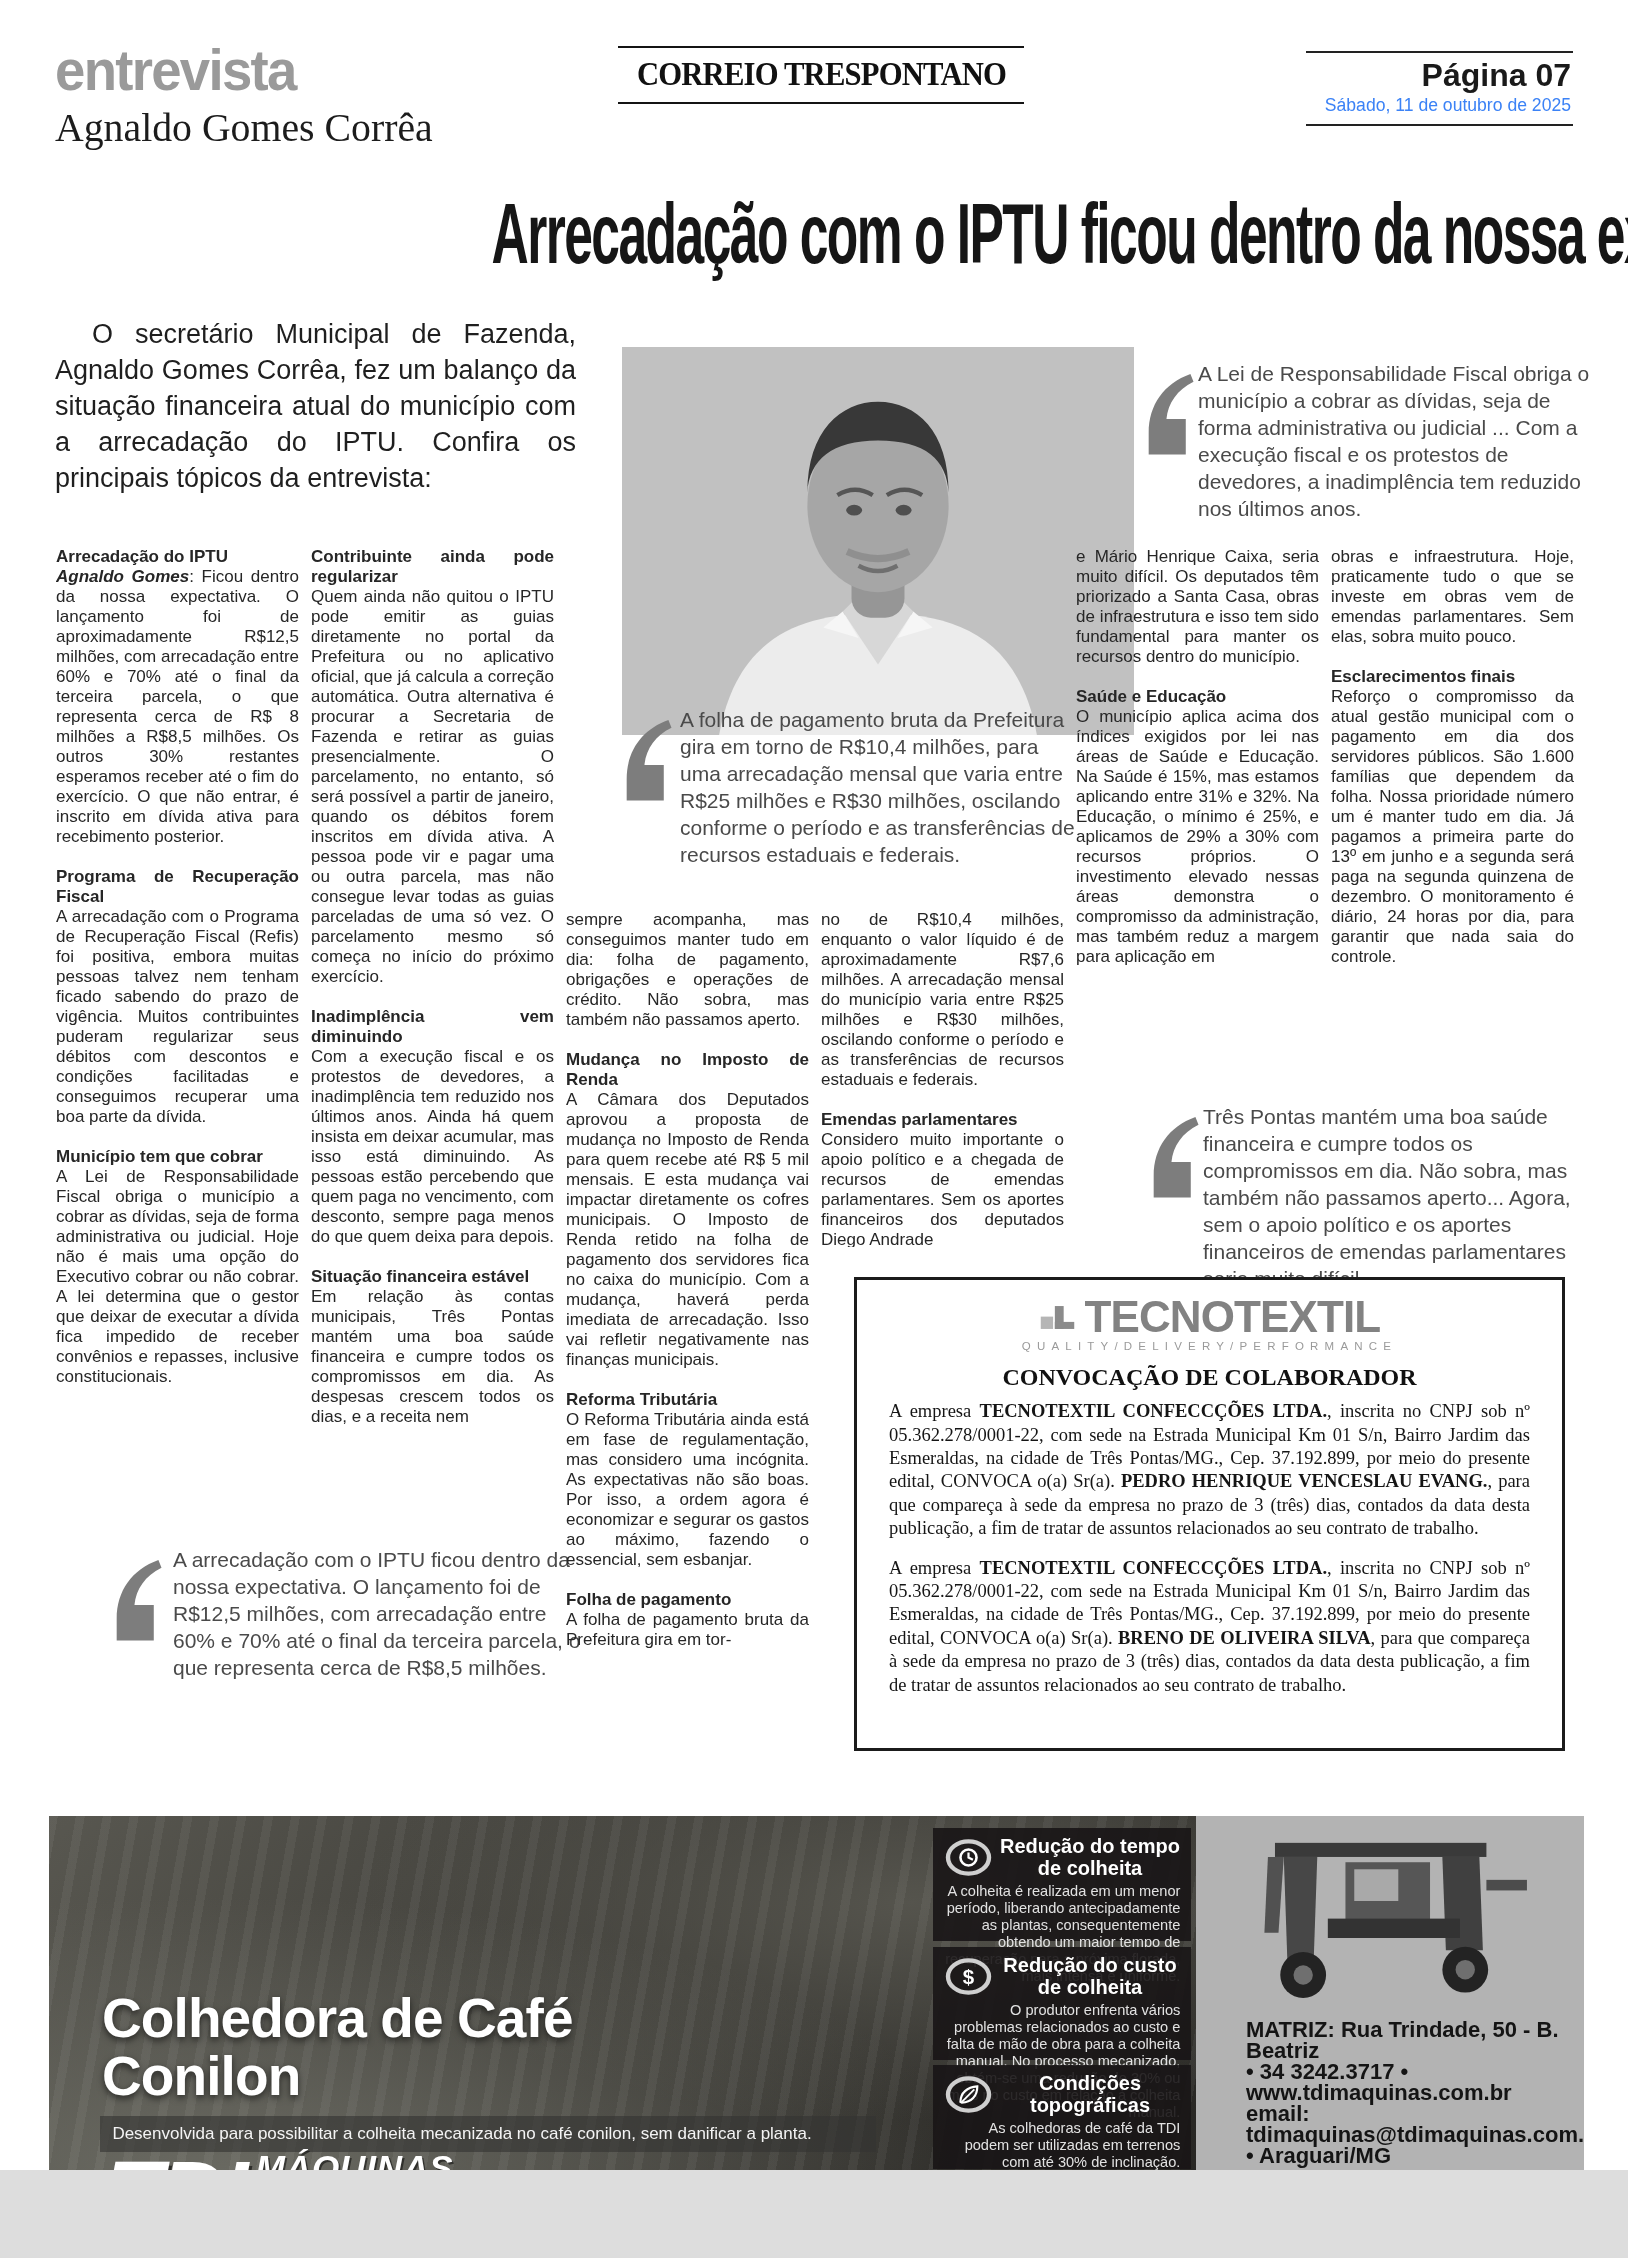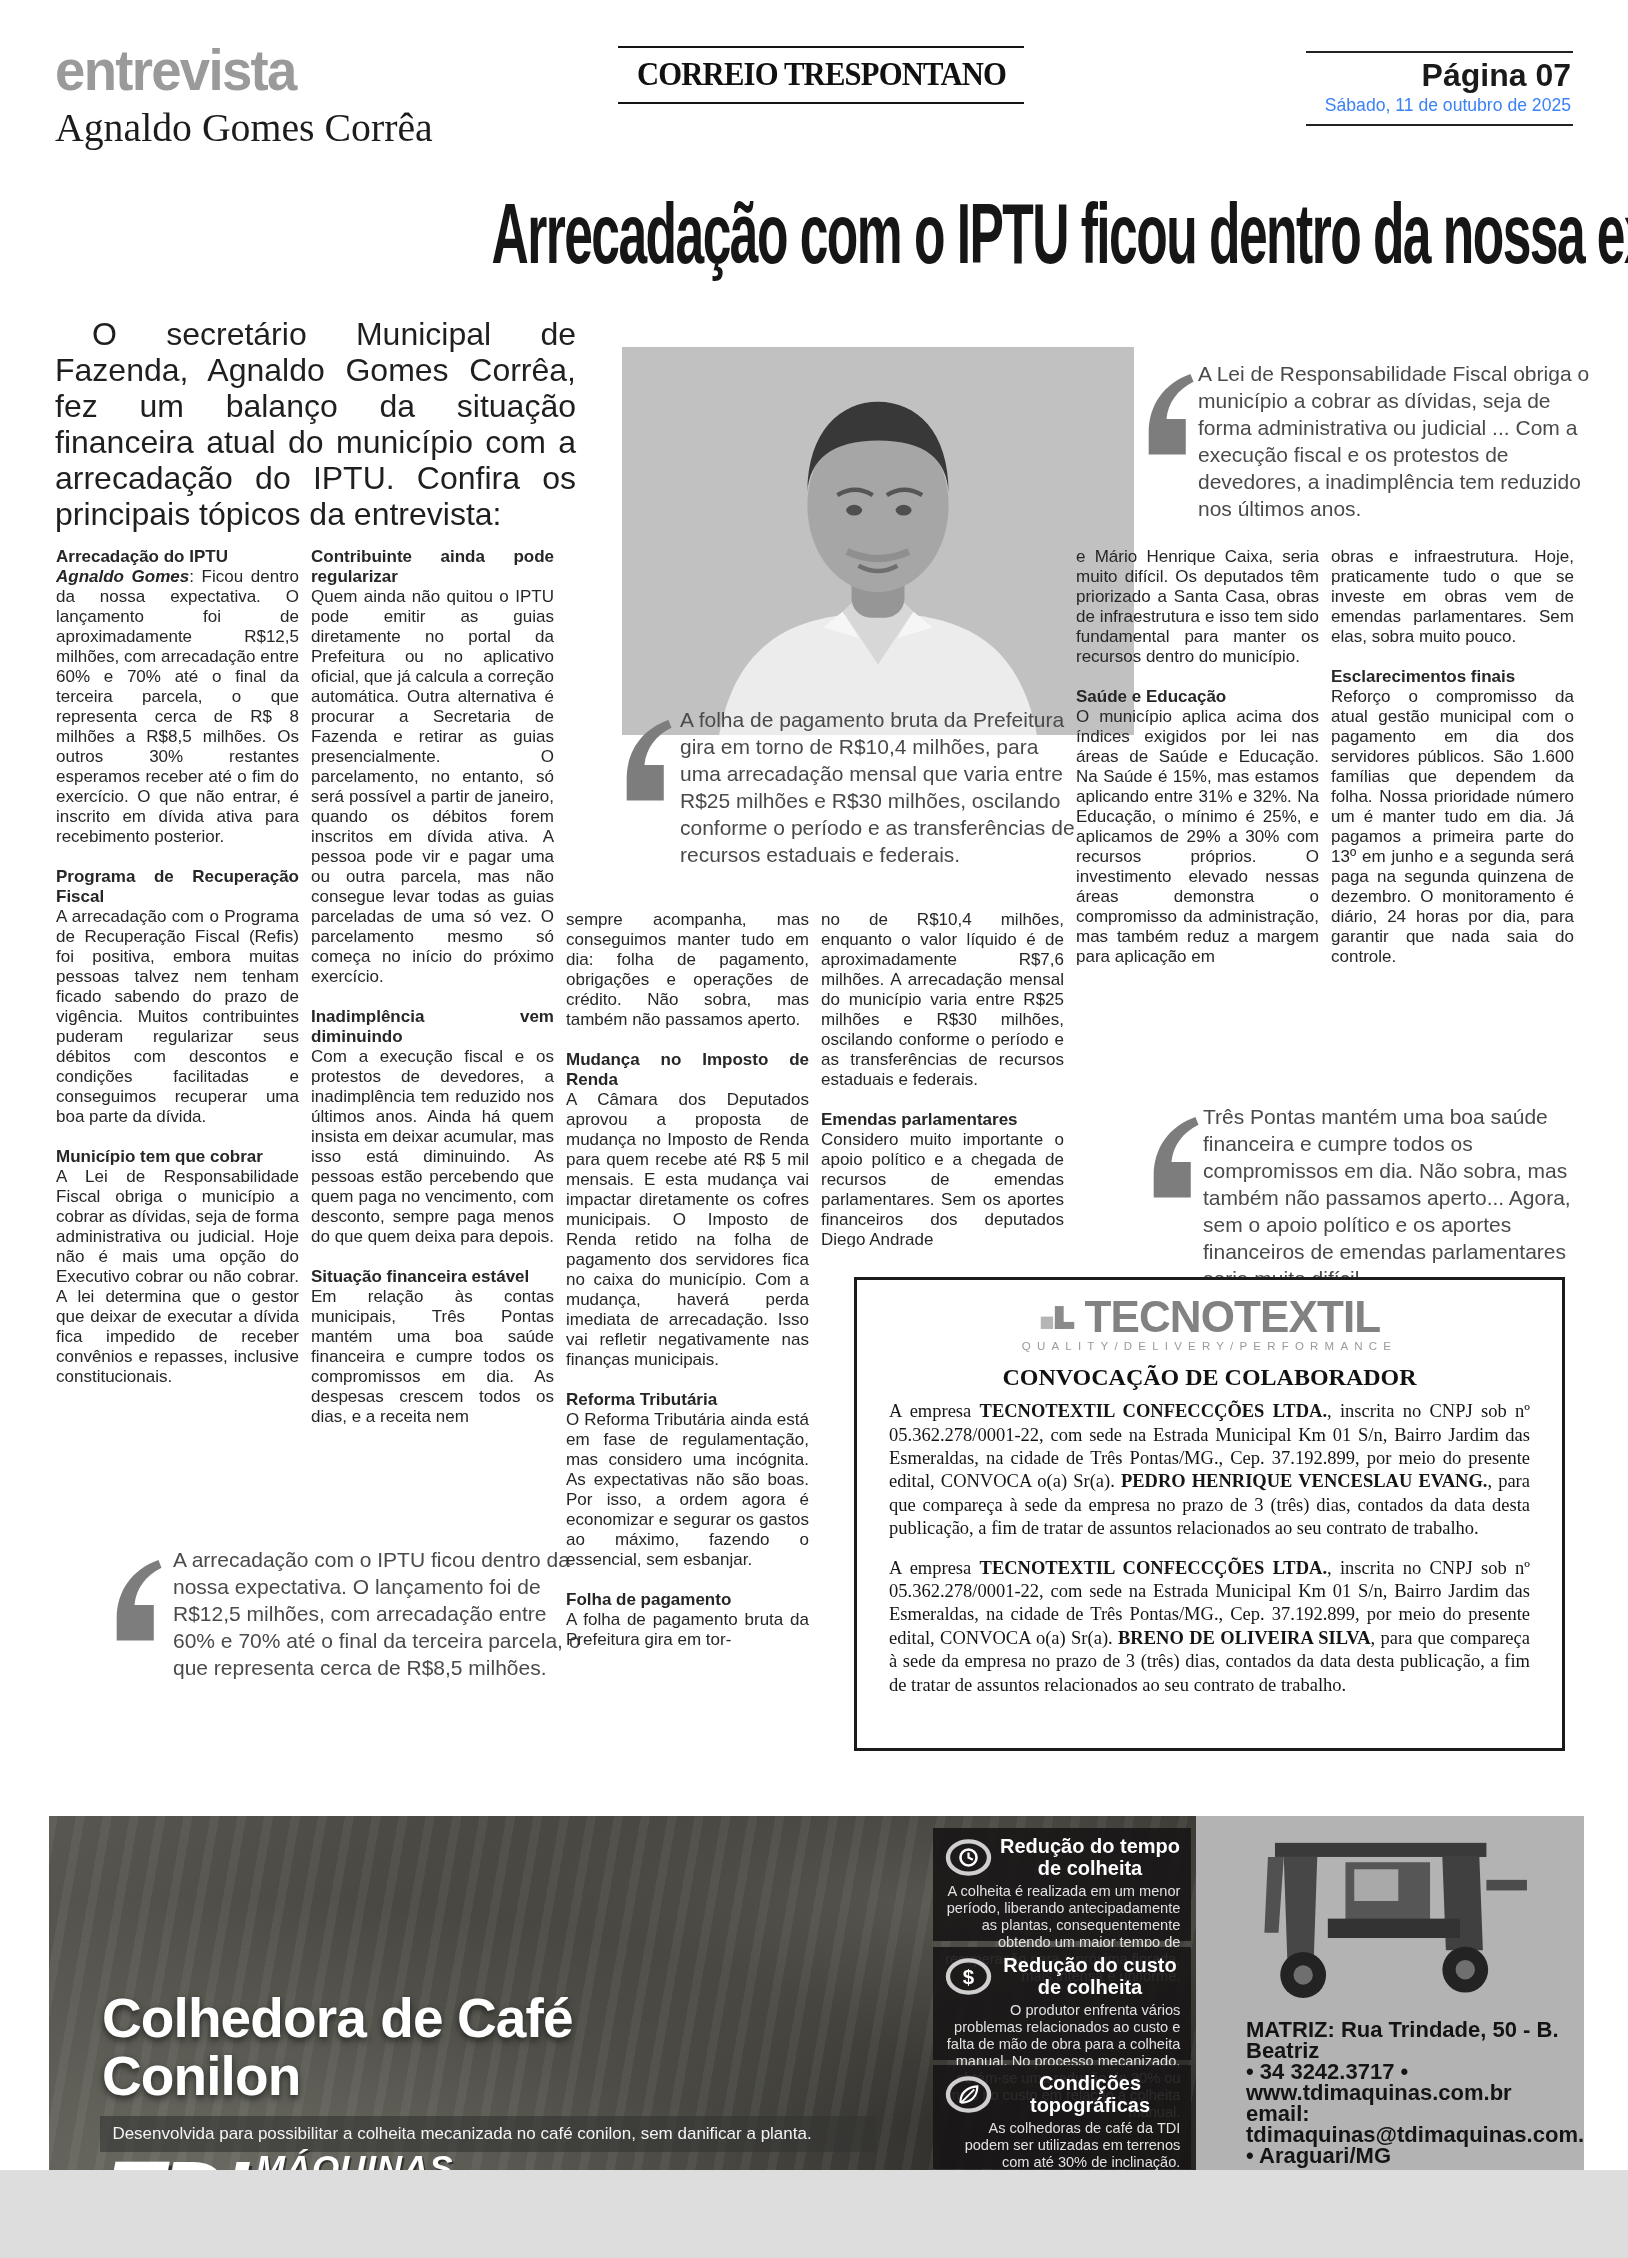--- a/index.html
+++ b/index.html
@@ -16,21 +16,21 @@
           font-size:33px;letter-spacing:-0.9px;transform:scaleX(.93);white-space:nowrap;color:#111;}
   .pagebox{position:absolute;left:1306px;top:51px;width:265px;border-top:2.6px solid #222;
           border-bottom:2.6px solid #222;padding:5.3px 1.8px 8px 0;text-align:right;}
   .pagebox .pnum{font-size:32px;font-weight:800;color:#1a1a1a;line-height:35px;}
   .pagebox .pdate{font-size:17.6px;color:#3b82f6;line-height:21px;margin-top:1.8px;}
   
   .headline{position:absolute;left:35px;top:187px;width:1558px;height:99px;text-align:center;overflow:visible;}
   .headline span{display:inline-block;white-space:nowrap;font-size:86px;line-height:92px;font-weight:800;
           letter-spacing:-2.6px;color:#161616;transform:scaleX(.60);transform-origin:center;}
   
-  .intro{position:absolute;left:55px;top:316px;width:521px;font-size:32px;line-height:36px;
+  .intro{position:absolute;left:55px;top:316px;width:521px;font-size:27px;line-height:36px;
          text-align:justify;text-indent:37px;color:#1f1f1f;}
   
   .portrait{position:absolute;left:622px;top:347px;width:512px;height:388px;background:#c2c2c2;overflow:hidden;}
   
   .pullquote{position:absolute;}
   .pq-glyph{position:absolute;width:56px;height:85px;}
   .pq-text{position:absolute;font-size:21px;line-height:27px;color:#4a4a4a;text-align:left;}
   
   .ncol{position:absolute;width:243px;overflow:hidden;font-size:17px;line-height:20px;
         text-align:justify;color:#262626;}

